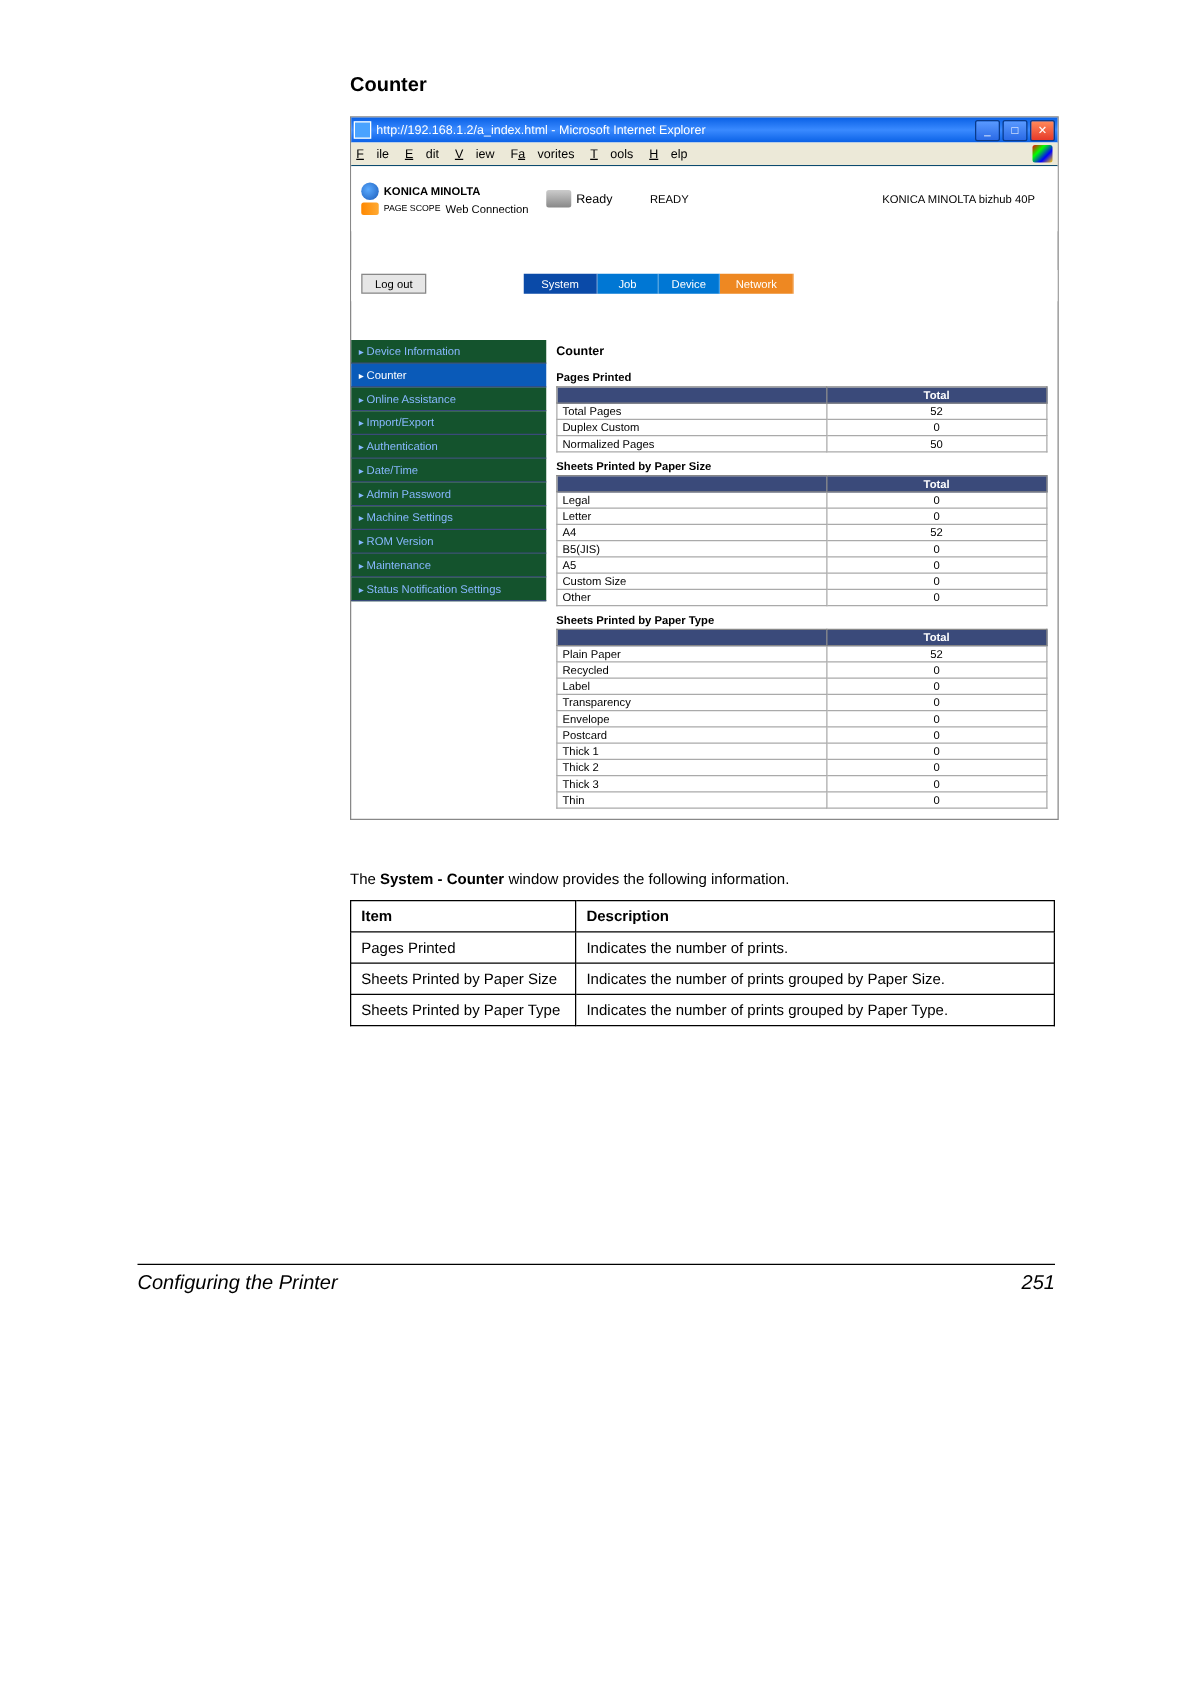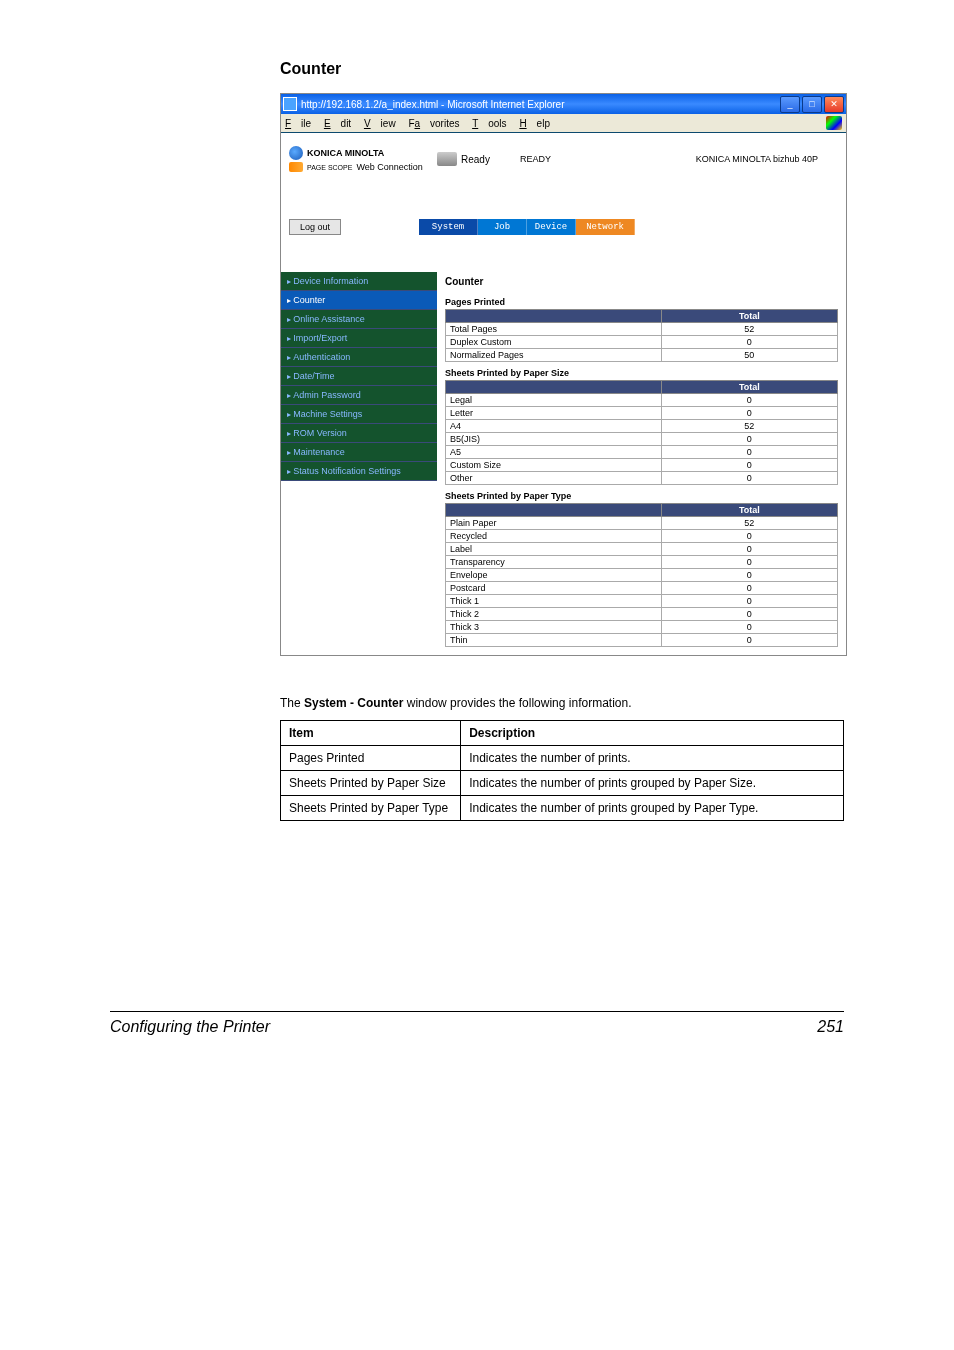--- a/index.html
+++ b/index.html
@@ -113,35 +113,35 @@
     }
     .printer-icon {
       width: 20px;
       height: 14px;
       background: linear-gradient(to bottom, #ccc, #888);
       border-radius: 2px;
       margin-right: 4px;
     }
     .ready-text { font-size: 10px; }
     .ready-label { font-size: 9px; margin-left: 30px; }
-    .model-text { margin-left: auto; font-size: 9px; margin-right: 20px; }
+    .model-text { margin-left: auto; font-size: 9px; margin-right: 10px; }
     .nav-row {
       display: flex;
       padding: 3px 8px 6px 8px;
       background: #fff;
       align-items: center;
     }
     .logout-btn {
       font-size: 9px;
       background: #e6e6e6;
       border: 1px solid #888;
       padding: 2px 10px;
       margin-right: 78px;
     }
-    .tabs { display: flex; font-family: Liberation Mono, monospace; }
+    .tabs { display: flex; }
     .tab {
       font-size: 9px;
       padding: 3px 0;
       text-align: center;
       color: #fff;
       border-right: 1px solid rgba(255,255,255,0.3);
     }
     .tab-system { background: #0a4aa8; width: 58px; }
     .tab-job { background: #0077d4; width: 48px; }
     .tab-print { background: #0077d4; width: 48px; }

